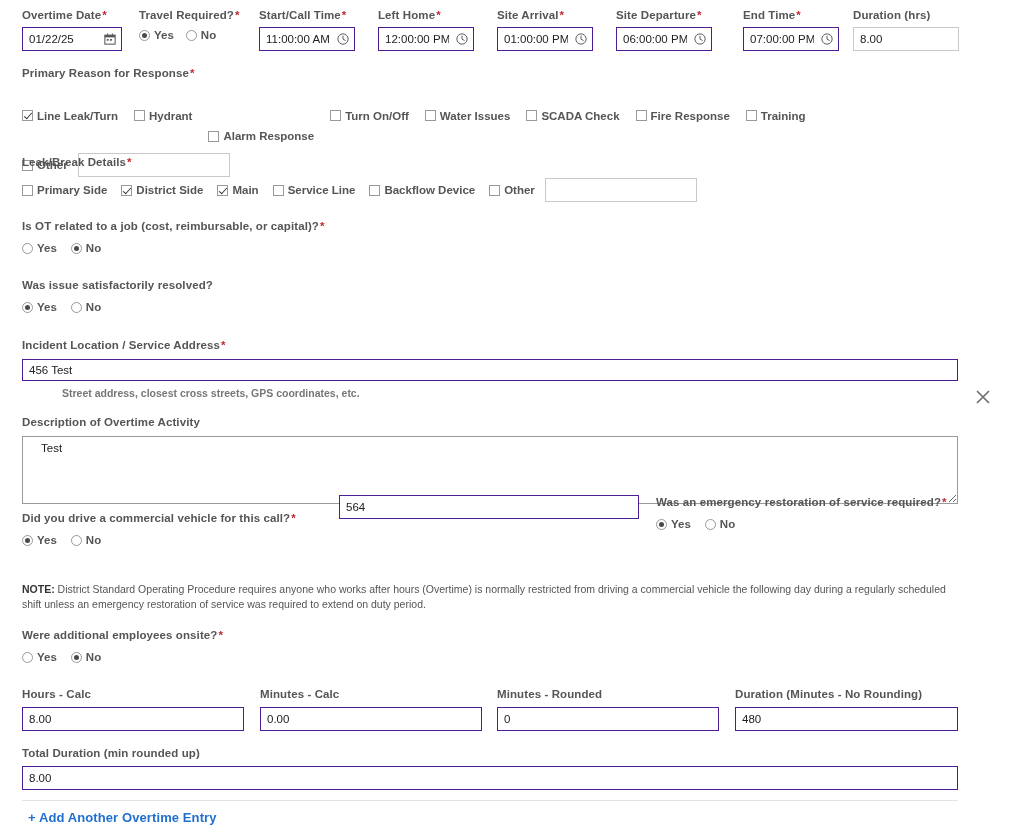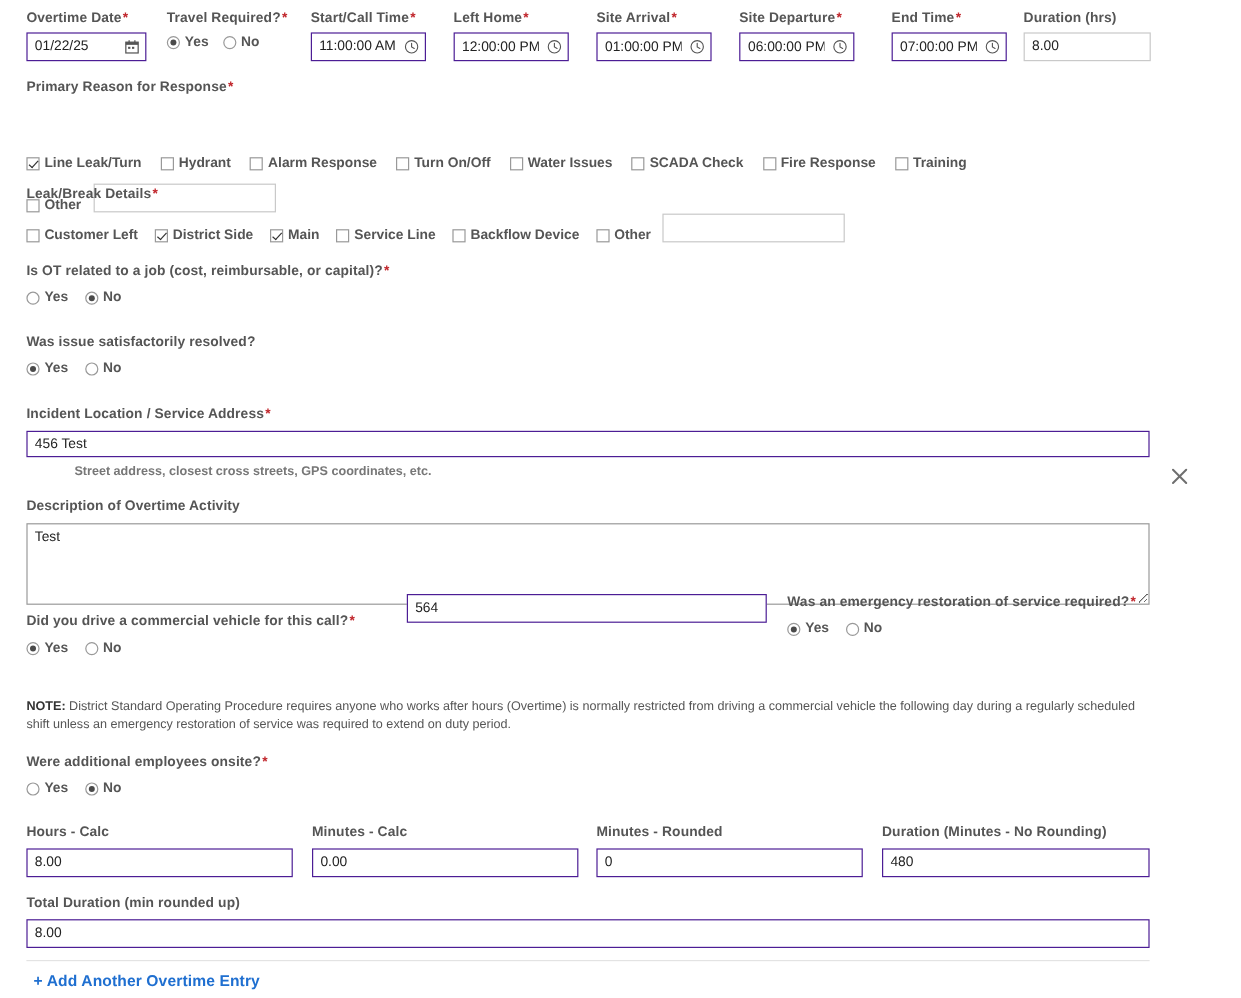--- a/index.html
+++ b/index.html
@@ -115,21 +115,21 @@
     width: 3px; height: 7px;
     border: solid #333333;
     border-width: 0 1.6px 1.6px 0;
     transform: rotate(42deg);
   }
   .opt-lbl { line-height: 12px; }
 
   
   .sec { position: absolute; left: 22px; }
   .sec .fld-label { margin-bottom: 9px; }
-  .opt-row { display: flex; align-items: flex-end; }
+  .opt-row { display: flex; align-items: center; }
   .opt-row .opt { margin-right: 12px; }
 
   .note {
     position: absolute;
     left: 22px;
     font-size: 10.5px;
     line-height: 15px;
     color: #555555;
     width: 930px;
   }
@@ -143,21 +143,21 @@
     margin-left: 40px;
     display: block;
   }
 
   textarea.ta {
     border: 1px solid #9a9a9a;
     background: #ffffff;
     font-family: "Liberation Sans", sans-serif;
     font-size: 11.5px;
     color: #222222;
-    padding: 4px 6px;
+    padding: 4px 18px;
     resize: vertical;
     outline: none;
     display: block;
     line-height: 15px;
   }
 
   .close-x {
     position: absolute;
     right: 42px;
     top: 388px;
@@ -340,21 +340,21 @@
         </label>
       <input class="txt light" style="width: 152px;" value="">
     </div>
   </div>
 
   <div class="sec" style="top:155px;">
     <span class="fld-label"><span>Leak/Break Details</span><span class="req">*</span></span>
     <div class="opt-row">
       <label class="opt" style="margin-right:14px;">
           <span class="box"></span>
-          <span class="opt-lbl">Customer Left</span>
+          <span class="opt-lbl">Primary Side</span>
         </label>
       <label class="opt" style="margin-right:14px;">
           <span class="box on"></span>
           <span class="opt-lbl">District Side</span>
         </label>
       <label class="opt" style="margin-right:14px;">
           <span class="box on"></span>
           <span class="opt-lbl">Main</span>
         </label>
       <label class="opt" style="margin-right:14px;">

